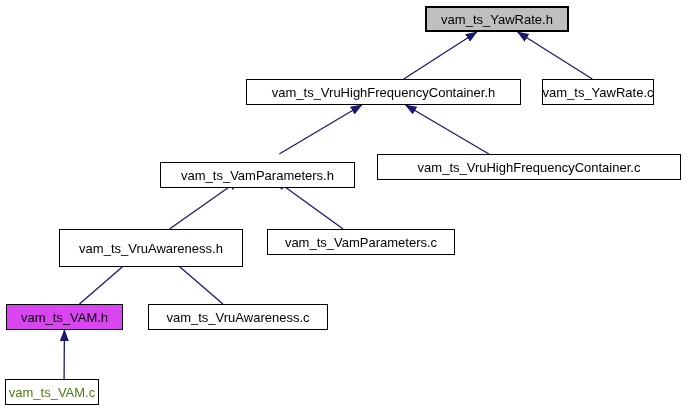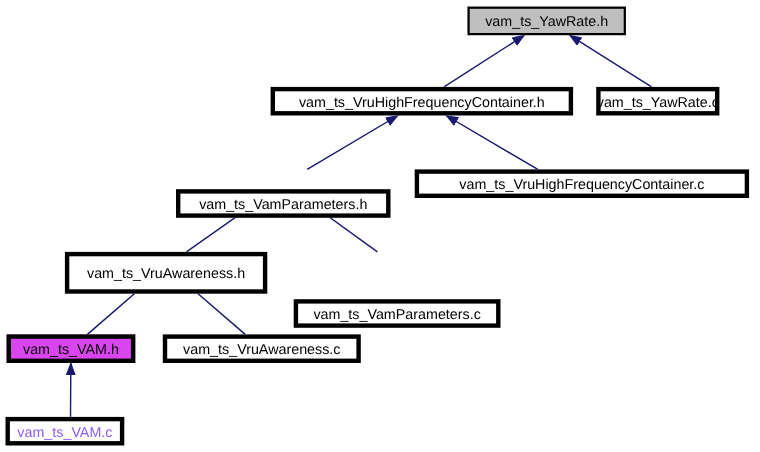--- a/index.html
+++ b/index.html
@@ -20,21 +20,21 @@
     position: absolute;
     left: 0;
     top: 0;
     width: 691px;
     height: 411px;
   }
   .node {
     position: absolute;
     box-sizing: border-box;
     background: #ffffff;
-    border: 4px solid #701a75;
+    border: 1px solid #701a75;
     color: #000000;
     font-size: 13px;
     line-height: 1;
     display: flex;
     align-items: center;
     justify-content: center;
     white-space: nowrap;
     cursor: pointer;
   }
   .node.current {
@@ -62,21 +62,21 @@
         <line x1="343.1" y1="229" x2="275.4" y2="180" stroke="#191970" stroke-width="1.3" marker-end="url(#arrowhead)"></line>
         <line x1="79.5" y1="304" x2="136.0" y2="255" stroke="#191970" stroke-width="1.3" marker-end="url(#arrowhead)"></line>
         <line x1="222.9" y1="304" x2="166.1" y2="255" stroke="#191970" stroke-width="1.3" marker-end="url(#arrowhead)"></line>
         <line x1="64.1" y1="379" x2="64.4" y2="330" stroke="#191970" stroke-width="1.3" marker-end="url(#arrowhead)"></line>
       </g>
   </svg>
   <div id="node-layer">
       <div class="node current" style="left: 425px; top: 6px; width: 144px; height: 26px; background: rgb(191, 191, 191); border-color: rgb(0, 0, 0); color: rgb(0, 0, 0);">vam_ts_YawRate.h</div>
       <div class="node" style="left: 246px; top: 79px; width: 275px; height: 26px; background: rgb(255, 255, 255); border-color: rgb(0, 0, 0); color: rgb(0, 0, 0);">vam_ts_VruHighFrequencyContainer.h</div>
       <div class="node" style="left: 542px; top: 79px; width: 112px; height: 26px; background: rgb(255, 255, 255); border-color: rgb(0, 0, 0); color: rgb(0, 0, 0);">vam_ts_YawRate.c</div>
-      <div class="node" style="left: 160px; top: 172px; width: 195px; height: 26px; background: rgb(255, 255, 255); border-color: rgb(0, 0, 0); color: rgb(0, 0, 0);">vam_ts_VamParameters.h</div>
+      <div class="node" style="left: 160px; top: 162px; width: 195px; height: 26px; background: rgb(255, 255, 255); border-color: rgb(0, 0, 0); color: rgb(0, 0, 0);">vam_ts_VamParameters.h</div>
       <div class="node" style="left: 377px; top: 154px; width: 304px; height: 26px; background: rgb(255, 255, 255); border-color: rgb(0, 0, 0); color: rgb(0, 0, 0);">vam_ts_VruHighFrequencyContainer.c</div>
       <div class="node" style="left: 59px; top: 229px; width: 184px; height: 38px; background: rgb(255, 255, 255); border-color: rgb(0, 0, 0); color: rgb(0, 0, 0);">vam_ts_VruAwareness.h</div>
-      <div class="node" style="left: 267px; top: 229px; width: 188px; height: 26px; background: rgb(255, 255, 255); border-color: rgb(0, 0, 0); color: rgb(0, 0, 0); margin-top: 43px;">vam_ts_VamParameters.c</div>
+      <div class="node" style="left: 267px; top: 229px; width: 188px; height: 26px; background: rgb(255, 255, 255); border-color: rgb(0, 0, 0); color: rgb(0, 0, 0);">vam_ts_VamParameters.c</div>
       <div class="node" style="left: 6px; top: 304px; width: 117px; height: 26px; background: #d946ef; border-color: rgb(0, 0, 0); color: rgb(0, 0, 0);">vam_ts_VAM.h</div>
       <div class="node" style="left: 148px; top: 304px; width: 180px; height: 26px; background: rgb(255, 255, 255); border-color: rgb(0, 0, 0); color: rgb(0, 0, 0);">vam_ts_VruAwareness.c</div>
-      <div class="node" style="left: 5px; top: 379px; width: 108px; height: 26px; background: rgb(255, 255, 255); border-color: rgb(0, 0, 0); color: #8b5cf6;">vam_ts_VAM.c</div>
+      <div class="node" style="left: 5px; top: 379px; width: 94px; height: 26px; background: rgb(255, 255, 255); border-color: rgb(0, 0, 0); color: #4d7c0f;">vam_ts_VAM.c</div>
     </div>
 </div>
 
 </body></html>

